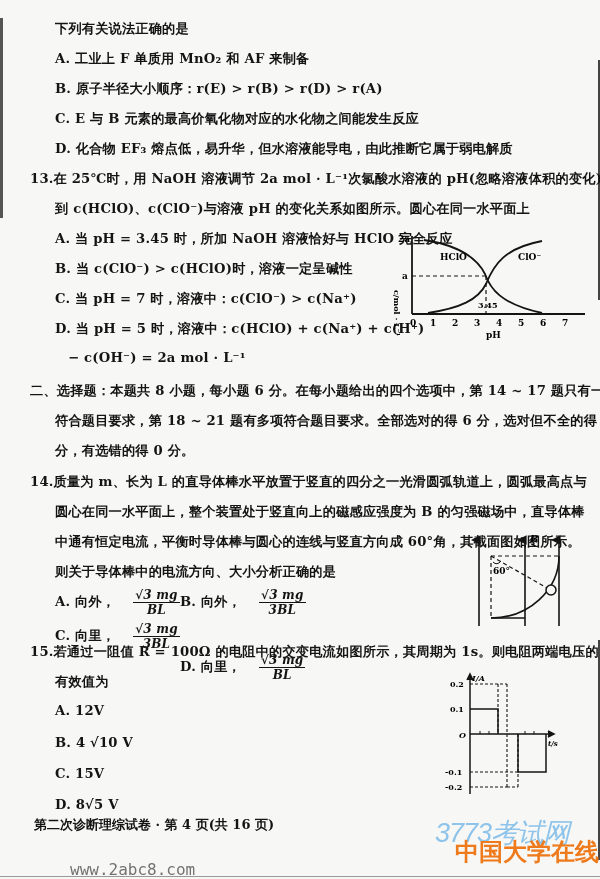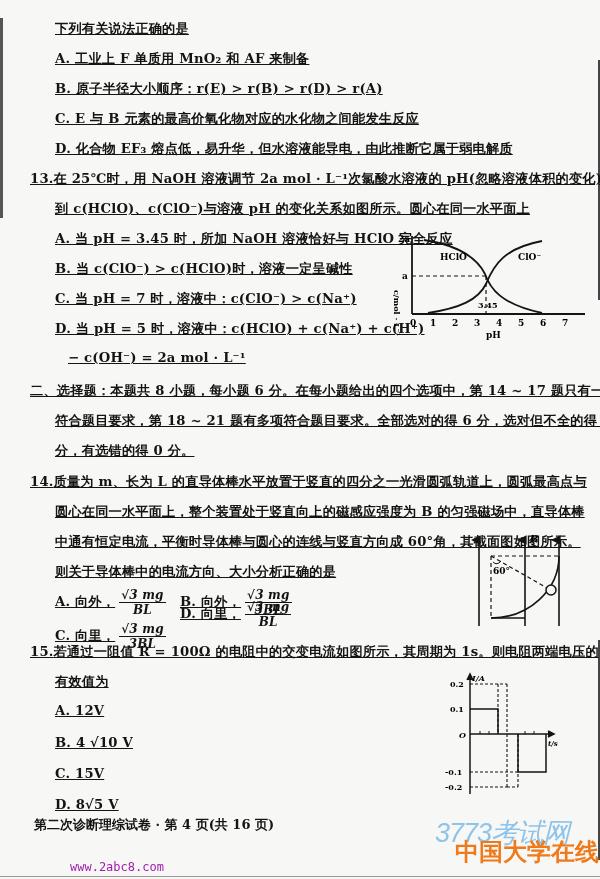--- a/index.html
+++ b/index.html
@@ -6,28 +6,28 @@
   body {
     width:600px; height:879px; position:relative; overflow:hidden;
     background:#f7f7f5;
     font-family:"DejaVu Serif", "Liberation Serif", serif;
     color:#141414;
     font-weight:bold;
   }
   .scan-edge-left { position:absolute; left:0; top:18px; width:3px; height:200px; background:#555; }
   .scan-edge-right { position:absolute; right:0; top:60px; width:2px; height:240px; background:#444; }
   .scan-edge-right2 { position:absolute; right:0; top:640px; width:2px; height:220px; background:#444; }
-  .line { position:absolute; font-size:13.2px; white-space:nowrap; letter-spacing:0.2px;text-decoration:underline; }
+  .line { position:absolute; font-size:13.2px; white-space:nowrap; letter-spacing:0.2px; }
   .ind { left:55px; }
   .qnum { left:30px; }
-  .frac { display:inline-block; vertical-align:middle; text-align:center; font-style:italic; font-size:12px; line-height:14px; margin-left:4px; }
+  .frac { display:inline-block; vertical-align:middle; text-align:center; font-style:italic; font-size:12px; line-height:14px; margin-left:18px; }
   .frac .num { display:block; border-bottom:1px solid #141414; padding:0 2px; }
   .frac .den { display:block; padding:0 2px; }
   .footer { position:absolute; left:34px; top:816px; font-size:13px; }
-  .url { position:absolute; left:70px; top:860px; font-size:12px; font-weight:normal; font-family:"DejaVu Sans Mono", monospace; color:#a21caf; }
+  .url { position:absolute; left:70px; top:860px; font-size:16px; font-weight:normal; font-family:"DejaVu Sans Mono", monospace; color:#737373; }
   .bottom-rule { position:absolute; left:0; top:876px; width:600px; height:1px; background:#999; }
   .wm1 { position:absolute; left:435px; top:815px; font-size:27px; font-style:italic; font-weight:normal; color:#8fc4ea; font-family:"Liberation Sans", sans-serif; letter-spacing:-1px; }
   .wm2 { position:absolute; left:455px; top:836px; font-size:24px; font-weight:bold; color:#ee7a1c; font-family:"DejaVu Sans", sans-serif; }
   .wm3 { position:absolute; left:458px; top:852px; font-size:12px; color:#f0a8a0; font-family:"Liberation Sans", sans-serif; font-weight:normal;margin-top:44px; }
   svg text { font-family:"DejaVu Serif", serif; }
 </style>
 </head>
 <body>
 
 <div class="scan-edge-left"></div>
@@ -93,21 +93,21 @@
 
 <div class="line ind" style="top:588px">
   <span>A. 向外，</span><span class="frac"><span class="num">√3 mg</span><span class="den">BL</span></span>
 </div>
 <div class="line" style="left:180px; top:588px">
   <span>B. 向外，</span><span class="frac"><span class="num">√3 mg</span><span class="den">3BL</span></span>
 </div>
 <div class="line ind" style="top:622px">
   <span>C. 向里，</span><span class="frac"><span class="num">√3 mg</span><span class="den">3BL</span></span>
 </div>
-<div class="line" style="left:180px; top:600px">
+<div class="line" style="left:180px; top:653px">
   <span>D. 向里，</span><span class="frac"><span class="num">√3 mg</span><span class="den">BL</span></span>
 </div>
 
 <svg style="position:absolute; left:455px; top:528px" width="110" height="100" viewBox="0 0 110 100">
   <defs>
     <marker id="arr" markerWidth="6" markerHeight="6" refX="3" refY="5" orient="auto-start-reverse">
       <path d="M0,6 L3,0 L6,6 Z" fill="#141414"></path>
     </marker>
   </defs>
   <g stroke="#141414" stroke-width="1.6" fill="none">

